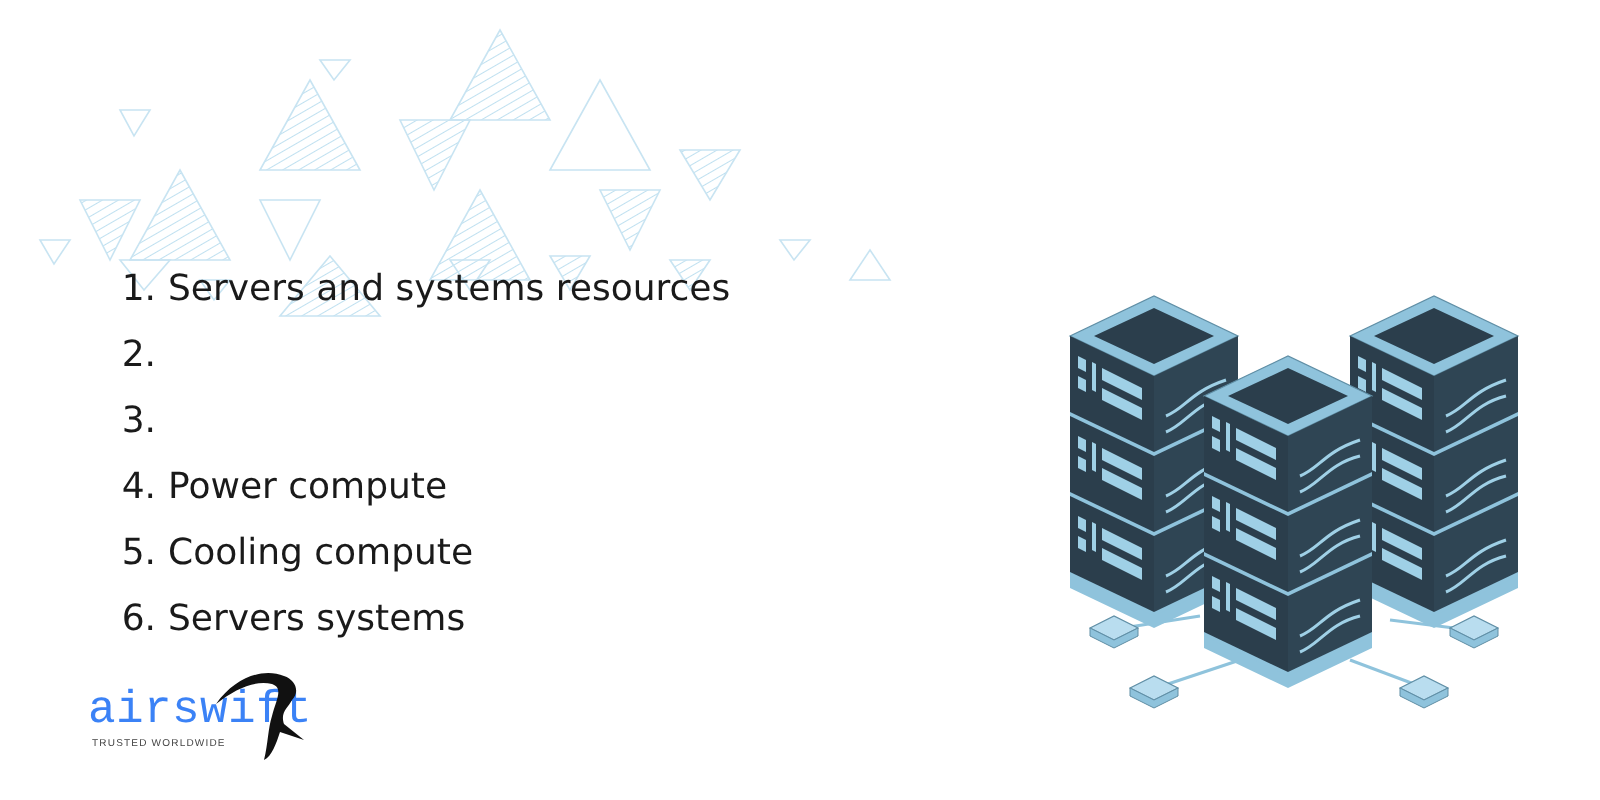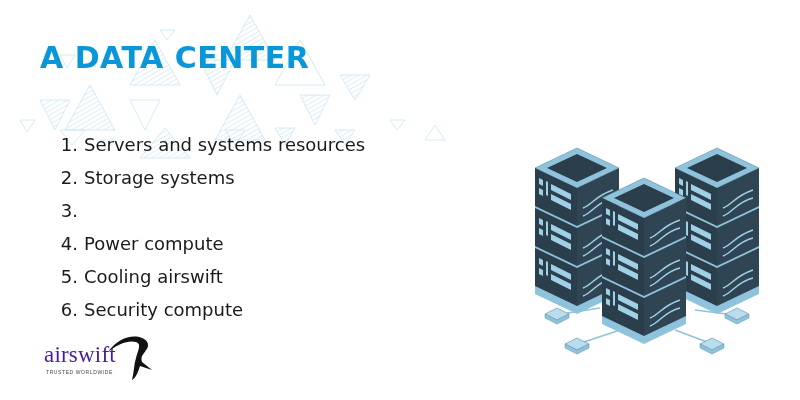--- a/index.html
+++ b/index.html
@@ -4,21 +4,21 @@
 <style>
   html, body { margin:0; padding:0; }
   body { width:800px; height:400px; background:#ffffff; position:relative; overflow:hidden; font-family:"Liberation Sans", sans-serif; }
   .bg-pattern { position:absolute; left:0; top:0; width:800px; height:400px; }
   .title { position:absolute; left:40px; top:40px; margin:0; color:#0a97d9; font-family:"DejaVu Sans", sans-serif; font-weight:bold; font-size:30px; line-height:35px; letter-spacing:0.5px; }
   .title span { display:block; }
   .list { position:absolute; left:52px; top:134px; margin:0; padding:0; list-style:none; }
   .list li { font-family:"DejaVu Sans", sans-serif; font-size:18px; color:#1a1a1a; height:33px; line-height:22px; display:flex; }
   .list .num { width:26px; text-align:right; margin-right:6px; }
   .logo { position:absolute; left:44px; top:330px; width:110px; height:50px; }
-  .logo .word { position:absolute; left:0; top:12px; font-family:Liberation Serif, serif; font-size:23px; color:#4c1d95; letter-spacing:0.2px; }
+  .logo .word { position:absolute; left:0; top:12px; font-family:Liberation Mono, monospace; font-size:23px; color:#3b82f6; letter-spacing:0.2px; }
   .logo .tag { position:absolute; left:2px; top:39px; font-size:5px; color:#444; letter-spacing:0.6px; font-family:"Liberation Sans", sans-serif; }
   .logo svg { position:absolute; left:62px; top:0; }
   .servers { position:absolute; left:525px; top:140px; }
 </style>
 </head>
 <body>
 
 <svg class="bg-pattern" viewBox="0 0 800 400">
   <defs>
     <pattern id="hatch" width="4" height="4" patternUnits="userSpaceOnUse" patternTransform="rotate(60)">
@@ -44,46 +44,44 @@
     <polygon points="165,128 190,158 140,158" fill="url(#hatch)"></polygon>
     <polygon points="225,130 245,130 235,145"></polygon>
     <polygon points="275,128 295,128 285,145" fill="url(#hatch)"></polygon>
     <polygon points="335,130 355,130 345,145" fill="url(#hatch)"></polygon>
     <polygon points="390,120 405,120 397,130"></polygon>
     <polygon points="435,125 445,140 425,140"></polygon>
   </g>
 </svg>
 
 <h1 class="title">
-  <span>A DATA CENTER</span>
 </h1>
 
 <ol class="list">
   <li>
       <span class="num">1.</span>
       <span>Servers and systems resources</span>
     </li>
   <li>
       <span class="num">2.</span>
-      <span>Storage systems</span>
     </li>
   <li>
       <span class="num">3.</span>
     </li>
   <li>
       <span class="num">4.</span>
       <span>Power compute</span>
     </li>
   <li>
       <span class="num">5.</span>
-      <span>Cooling airswift</span>
+      <span>Cooling compute</span>
     </li>
   <li>
       <span class="num">6.</span>
-      <span>Security compute</span>
+      <span>Servers systems</span>
     </li>
 </ol>
 
 <div class="logo">
   <span class="word">airswift</span>
   <span class="tag">TRUSTED WORLDWIDE</span>
   <svg width="48" height="50" viewBox="0 0 48 50">
     <path d="M2,22 C12,8 26,4 36,8 C42,10 44,16 40,20 C38,24 34,26 36,32 L46,40 L34,36 C32,42 30,48 26,50 C28,42 28,34 30,28 C32,20 36,14 30,12 C22,10 12,14 2,22 Z" fill="#111"></path>
   </svg>
 </div>

